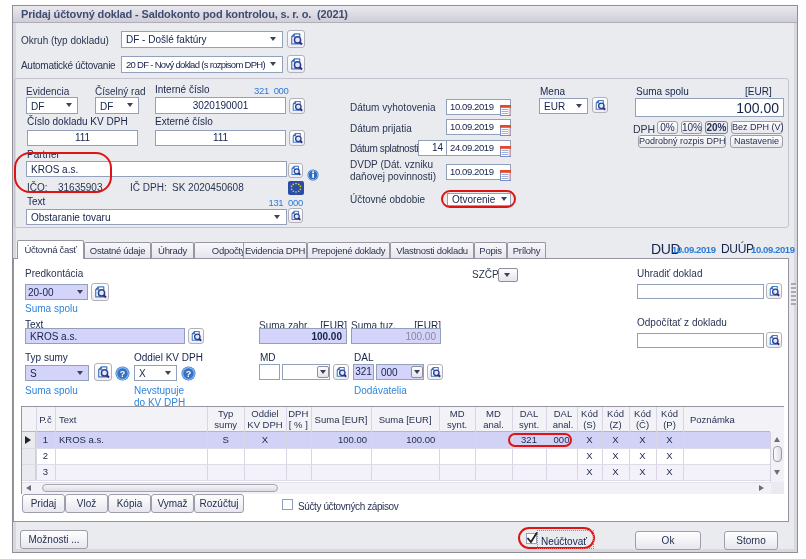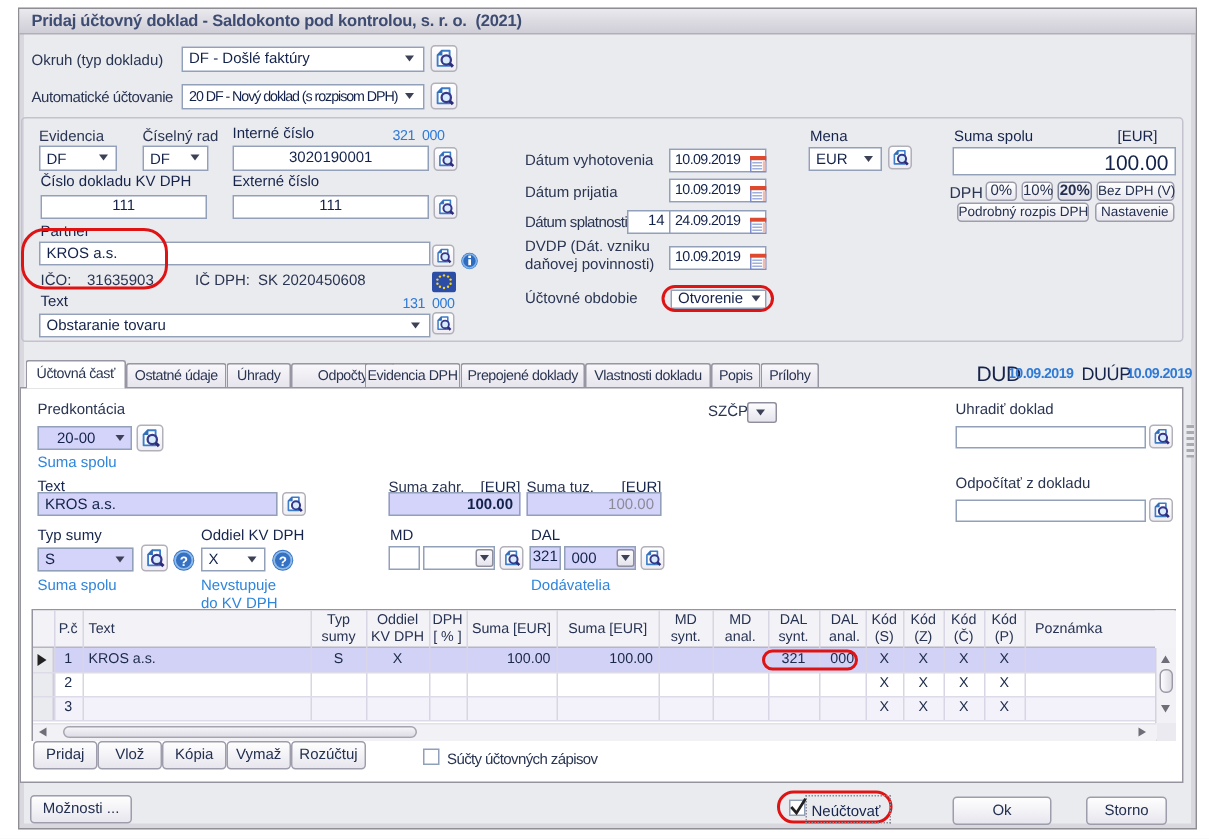--- a/index.html
+++ b/index.html
@@ -35,21 +35,21 @@
 <div class="ar" style="left:270px;top:37px"></div>
 <div class="lbl" style="left:21px;top:60px;letter-spacing:-0.3px">Automatické účtovanie</div>
 <div class="in" style="left:121px;top:56px;width:162px;height:17px;padding:1px 4px;font-size:9.5px;letter-spacing:-0.7px">20 DF - Nový doklad (s rozpisom DPH)</div>
 <div class="ar" style="left:270px;top:62px"></div>
 
 <div class="a" style="left:14px;top:78px;width:775px;height:150px;border:1px solid #c4c2cf;border-radius:3px"></div>
 
 <div class="lbl" style="left:26px;top:86px">Evidencia</div>
 <div class="lbl" style="left:95px;top:86px">Číselný rad</div>
 <div class="lbl b" style="left:155px;top:84px">Interné číslo</div>
-<div class="lbl blue" style="left:254px;top:85px;width:50px;text-align:center;font-size:9.5px;letter-spacing:-0.3px">321&nbsp;&nbsp;000</div>
+<div class="lbl blue" style="left:254px;top:85px;width:50px;text-align:left;font-size:9.5px;letter-spacing:-0.3px">321&nbsp;&nbsp;000</div>
 <div class="in" style="left:26px;top:97px;width:52px;height:17px;padding:2px 4px">DF</div>
 <div class="ar" style="left:66px;top:103px"></div>
 <div class="in" style="left:95px;top:97px;width:44px;height:17px;padding:2px 4px">DF</div>
 <div class="ar" style="left:127px;top:103px"></div>
 <div class="in" style="left:155px;top:97px;width:131px;height:17px;text-align:center;padding-top:1px">3020190001</div>
 <div class="lbl b" style="left:27px;top:116px">Číslo dokladu KV DPH</div>
 <div class="lbl b" style="left:155px;top:116px">Externé číslo</div>
 <div class="in" style="left:27px;top:130px;width:111px;height:16px;text-align:center">111</div>
 <div class="in" style="left:155px;top:130px;width:131px;height:16px;text-align:center">111</div>
 <div class="lbl b" style="left:27px;top:149px">Partner</div>
@@ -105,21 +105,21 @@
 <div class="tab" style="left:390px;width:84px">Vlastnosti dokladu</div>
 <div class="tab" style="left:474px;width:33px">Popis</div>
 <div class="tab" style="left:507px;width:39px">Prílohy</div>
 <div class="lbl b" style="left:651px;top:244px;font-size:14px;letter-spacing:-0.3px">DUD</div>
 <div class="lbl blue" style="left:672px;top:244px;font-weight:bold;font-size:9.5px;letter-spacing:-0.4px">10.09.2019</div>
 <div class="lbl b" style="left:721px;top:244px;font-size:12px;letter-spacing:-0.3px">DUÚP</div>
 <div class="lbl blue" style="left:751px;top:244px;font-weight:bold;font-size:9.5px;letter-spacing:-0.4px">10.09.2019</div>
 </div>
 
 <div class="lbl" style="left:25px;top:268px">Predkontácia</div>
-<div class="in lav" style="left:25px;top:284px;width:63px;height:16px;padding:1px 12px">20-00</div>
+<div class="in lav" style="left:25px;top:284px;width:63px;height:16px;padding:1px 2px">20-00</div>
 <div class="ar" style="left:77px;top:290px"></div>
 <div class="link" style="left:25px;top:303px">Suma spolu</div>
 <div class="lbl" style="left:472px;top:269px">SZČP</div>
 <div class="dbtn" style="left:498px;top:268px;width:20px;height:14px"></div>
 <div class="ar" style="left:504px;top:273px"></div>
 <div class="lbl" style="left:637px;top:268px">Uhradiť doklad</div>
 <div class="in" style="left:637px;top:284px;width:127px;height:15px"></div>
 <div class="lbl" style="left:637px;top:317px">Odpočítať z dokladu</div>
 <div class="in" style="left:637px;top:333px;width:127px;height:15px"></div>
 

